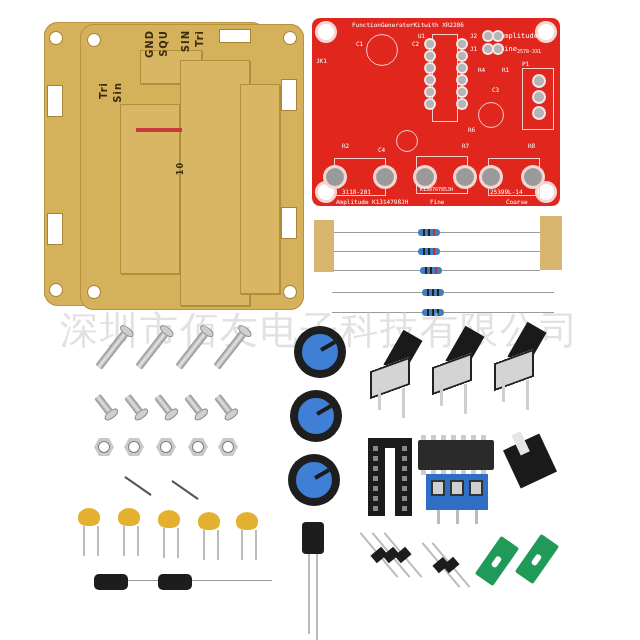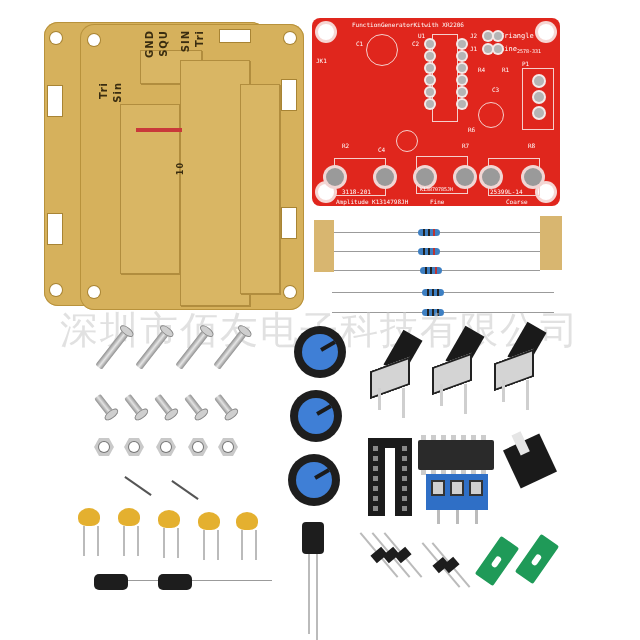--- a/index.html
+++ b/index.html
@@ -98,21 +98,21 @@
 
 <div class="abs pcb" style="left:312px;top:18px;width:248px;height:188px;">
   <div class="pcb-hole" style="left:6px;top:6px;"></div>
   <div class="pcb-hole" style="left:226px;top:6px;"></div>
   <div class="pcb-hole" style="left:6px;top:166px;"></div>
   <div class="pcb-hole" style="left:226px;top:166px;"></div>
   <div class="pcb-text" style="left:40px;top:3px;">FunctionGeneratorKitwith XR2206</div>
   <div class="pcb-text" style="left:205px;top:30px;font-size:5px;">2578-331</div>
   <div class="pcb-text" style="left:158px;top:14px;">J2</div>
   <div class="pcb-text" style="left:158px;top:27px;">J1</div>
-  <div class="pcb-text" style="left:188px;top:14px;font-size:7px;">Triangle</div>
+  <div class="pcb-text" style="left:188px;top:14px;font-size:7px;">Amplitude</div>
   <div class="pcb-text" style="left:188px;top:27px;font-size:7px;">Sine</div>
   <div class="pcb-text" style="left:4px;top:39px;">JK1</div>
   <div class="pcb-text" style="left:44px;top:22px;">C1</div>
   <div class="pcb-text" style="left:100px;top:22px;">C2</div>
   <div class="pcb-text" style="left:106px;top:14px;">U1</div>
   <div class="pcb-text" style="left:180px;top:68px;">C3</div>
   <div class="pcb-text" style="left:190px;top:48px;">R1</div>
   <div class="pcb-text" style="left:166px;top:48px;">R4</div>
   <div class="pcb-text" style="left:156px;top:108px;">R6</div>
   <div class="pcb-text" style="left:150px;top:124px;">R7</div>

